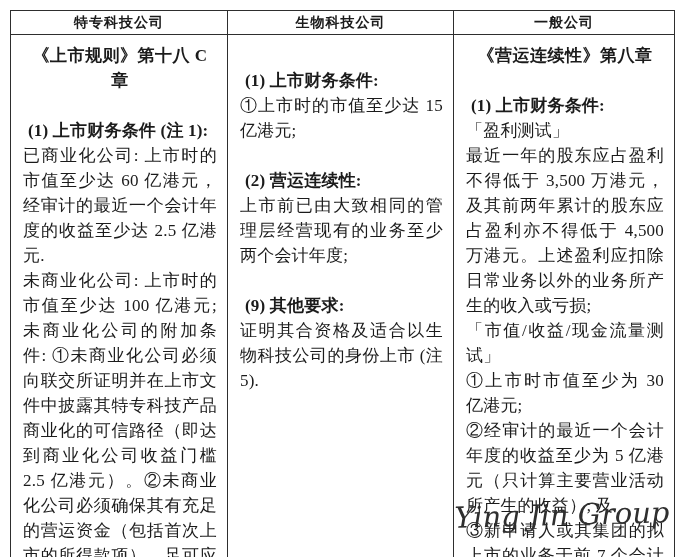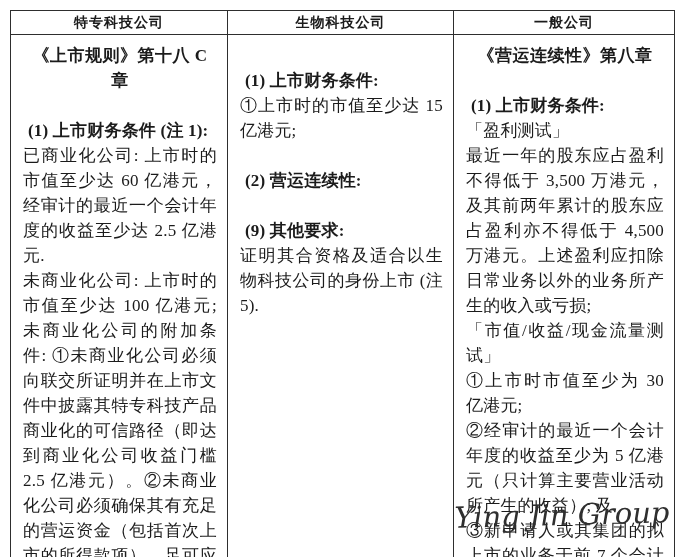--- a/index.html
+++ b/index.html
@@ -91,20 +91,21 @@
         <p class="gap">已商业化公司: 上市时的市值至少达 60 亿港元，经审计的最近一个会计年度的收益至少达 2.5 亿港元.</p>
         <p>未商业化公司: 上市时的市值至少达 100 亿港元; 未商业化公司的附加条件: ①未商业化公司必须向联交所证明并在上市文件中披露其特专科技产品商业化的可信路径（即达到商业化公司收益门槛 2.5 亿港元）。②未商业化公司必须确保其有充足的营运资金（包括首次上市的所得款项），足可应付集团由上市文件刊发日期起计至少十二个月所需开支的至少 125%。该等开支包括一般、行政及营运开支及研发开支。（注 2）</p>
       </div>
   </div>
   <div class="col col2">
     <div class="col-header">生物科技公司</div>
     <div class="col-body">
         <p class="heading">(1) 上市财务条件:</p>
         <p class="gap">①上市时的市值至少达 15 亿港元;</p>
         <p class="heading">(2) 营运连续性:</p>
+        <p>上市前已由大致相同的管理层经营现有的业务至少两个会计年度;</p>
         <p class="heading">(9) 其他要求:</p>
         <p>证明其合资格及适合以生物科技公司的身份上市 (注 5).</p>
       </div>
   </div>
   <div class="col col3">
     <div class="col-header">一般公司</div>
     <div class="col-body">
         <p class="chapter">《营运连续性》第八章</p>
         <p class="heading">(1) 上市财务条件:</p>
         <p class="gap">「盈利测试」</p>

